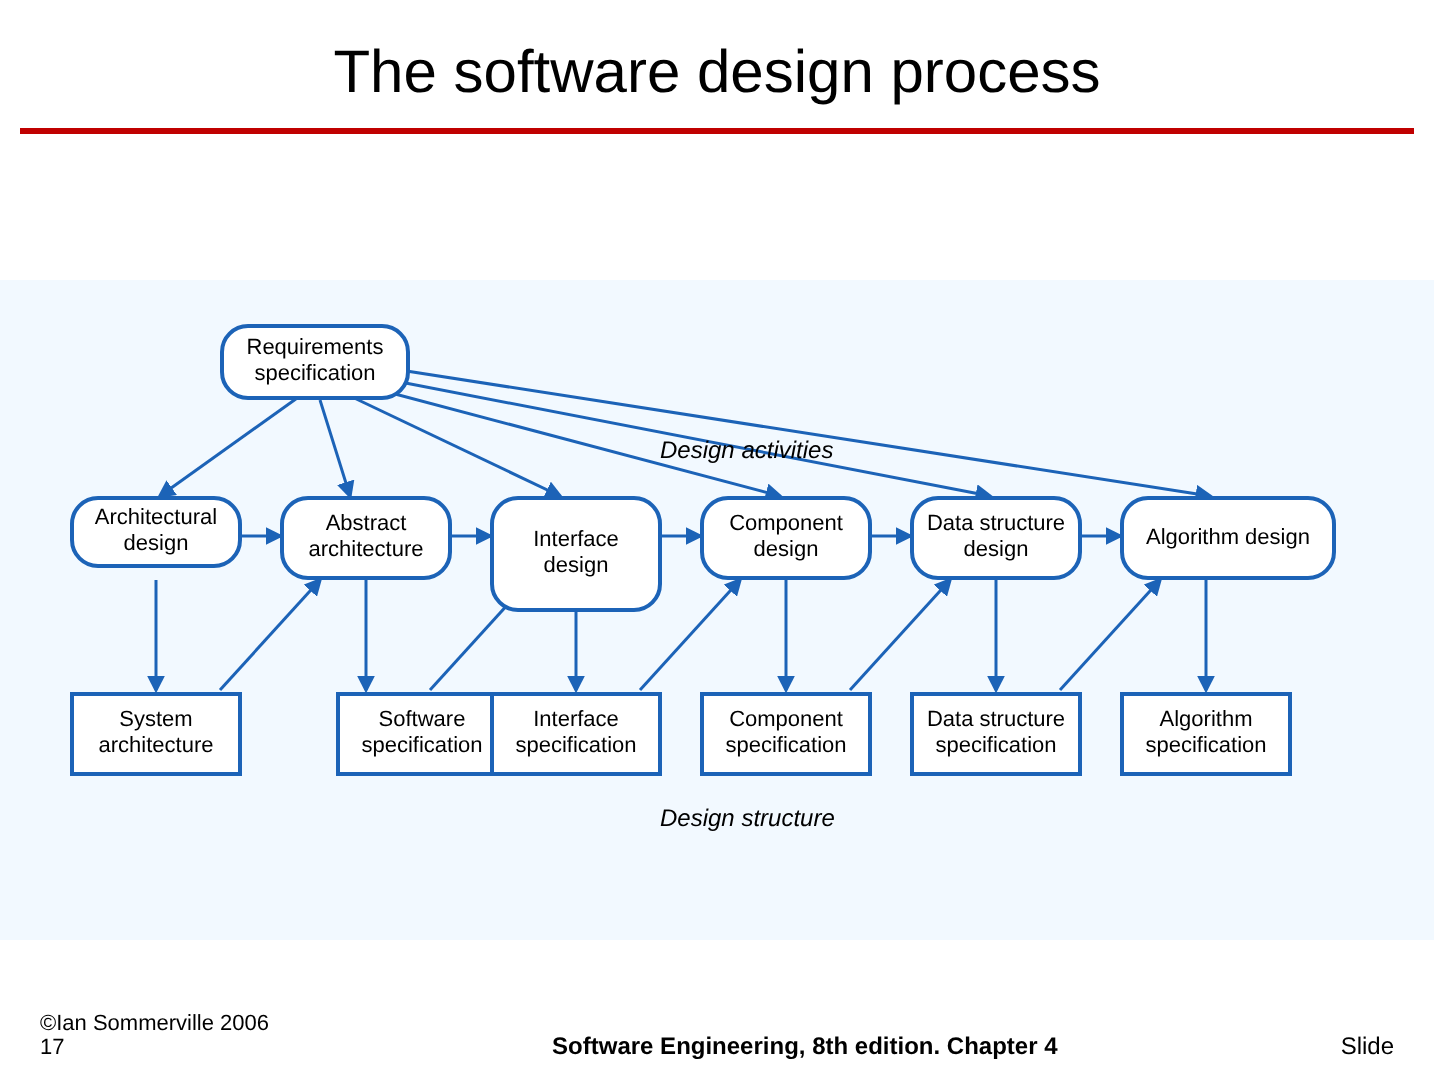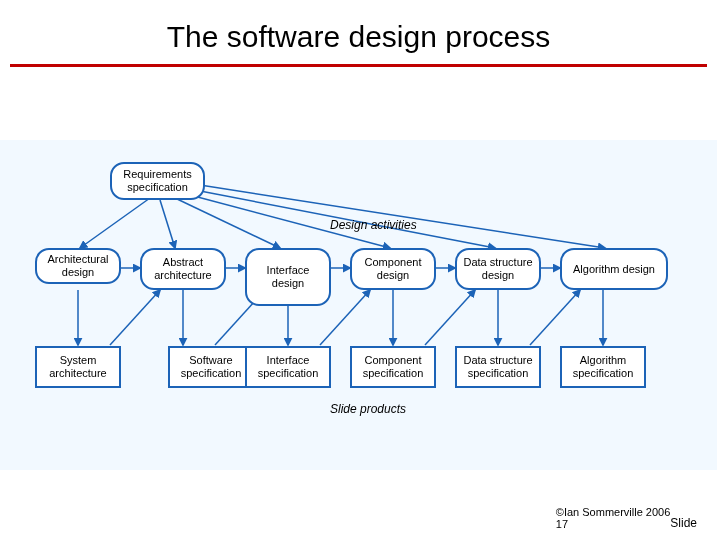--- a/index.html
+++ b/index.html
@@ -141,23 +141,24 @@
   <div class="rounded-node" style="left:455px; top:108px; width:86px; height:42px;">Data structure design</div>
   <div class="rounded-node" style="left:560px; top:108px; width:108px; height:42px;">Algorithm design</div>
 
   <div class="rect-node" style="left:35px;  top:206px; width:86px; height:42px;">System architecture</div>
   <div class="rect-node" style="left:124px; top:206px; width:86px; height:42px;margin-left:44px;">Software specification</div>
   <div class="rect-node" style="left:245px; top:206px; width:86px; height:42px;">Interface specification</div>
   <div class="rect-node" style="left:350px; top:206px; width:86px; height:42px;">Component specification</div>
   <div class="rect-node" style="left:455px; top:206px; width:86px; height:42px;">Data structure specification</div>
   <div class="rect-node" style="left:560px; top:206px; width:86px; height:42px;">Algorithm specification</div>
 
-  <div class="section-label" style="left:330px; top:262px;">Slide products</div>
+  <div class="section-label" style="left:330px; top:262px;">Design structure</div>
 
 </div>
 
 <div class="footer">
   <div class="footer-left">
     <div>©Ian Sommerville 2006</div>
     <div>17</div>
   </div>
+  <div class="footer-center">Software Engineering, 8th edition. Chapter 4</div>
   <div class="footer-right">Slide</div>
 </div>
 
 </body></html>

